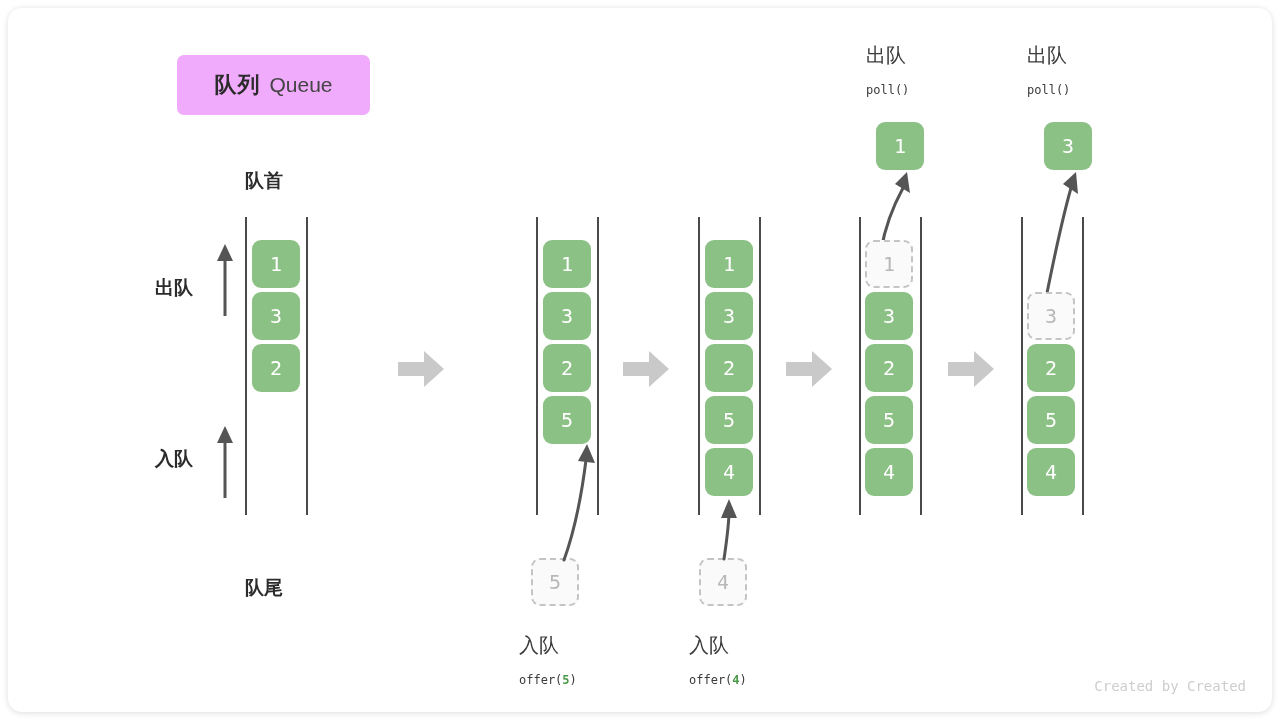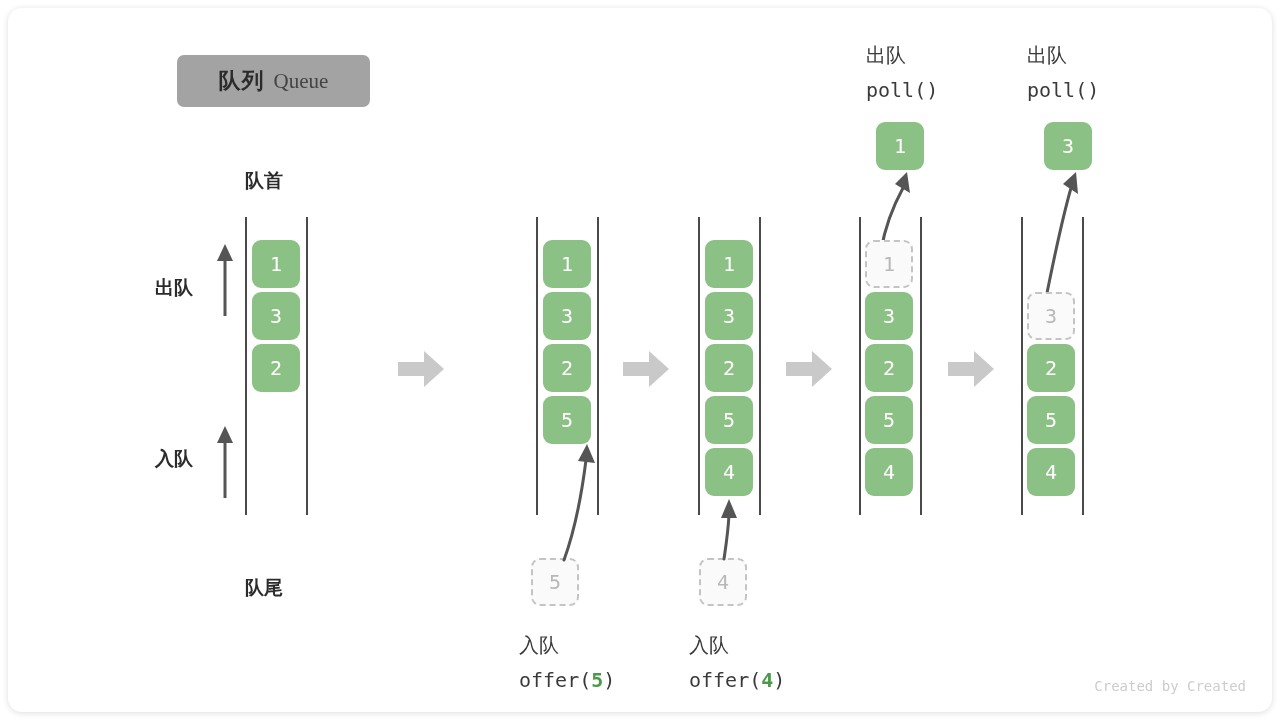--- a/index.html
+++ b/index.html
@@ -12,33 +12,33 @@
   #card{
     position:absolute;left:8px;top:8px;width:1264px;height:704px;
     background:#ffffff;border-radius:14px;
     box-shadow:0 1px 6px rgba(0,0,0,0.14);
     overflow:hidden;
   }
   .abs{position:absolute;}
 
   
   #title-chip{
-    left:169px;top:47px;width:193px;height:52px;
-    background:#a3a3a3;border-radius:7px;
+    left:169px;top:47px;width:193px;height:60px;
+    background:#f0abfc;border-radius:7px;
     display:flex;align-items:center;justify-content:center;
     white-space:nowrap;
   }
   #title-chip .cn{font-size:22px;font-weight:bold;color:#2b2b2b;letter-spacing:1px;}
-  #title-chip .en{font-size:21px;color:#444;font-family:Liberation Serif, serif;margin-left:9px;}
+  #title-chip .en{font-size:21px;color:#444;font-family:Liberation Sans, sans-serif;margin-left:9px;}
 
   
   .cnlabel{font-size:19px;font-weight:bold;color:#2b2b2b;white-space:nowrap;}
   .oplabel{white-space:nowrap;line-height:35px;}
   .oplabel .l1{font-size:20px;color:#3a3a3a;font-weight:500;}
-  .oplabel .l2{font-size:20px;color:#3a3a3a;font-family:"DejaVu Sans Mono","Liberation Mono",monospace;}
+  .oplabel .l2{font-size:12px;color:#3a3a3a;font-family:"DejaVu Sans Mono","Liberation Mono",monospace;}
   .oplabel .num{color:#4a9a4a;font-weight:bold;}
 
   
   .rail{width:2px;background:#4a4a4a;}
 
   
   .cell{
     width:48px;height:48px;border-radius:9px;
     background:#8cc185;color:#ffffff;
     display:flex;align-items:center;justify-content:center;

